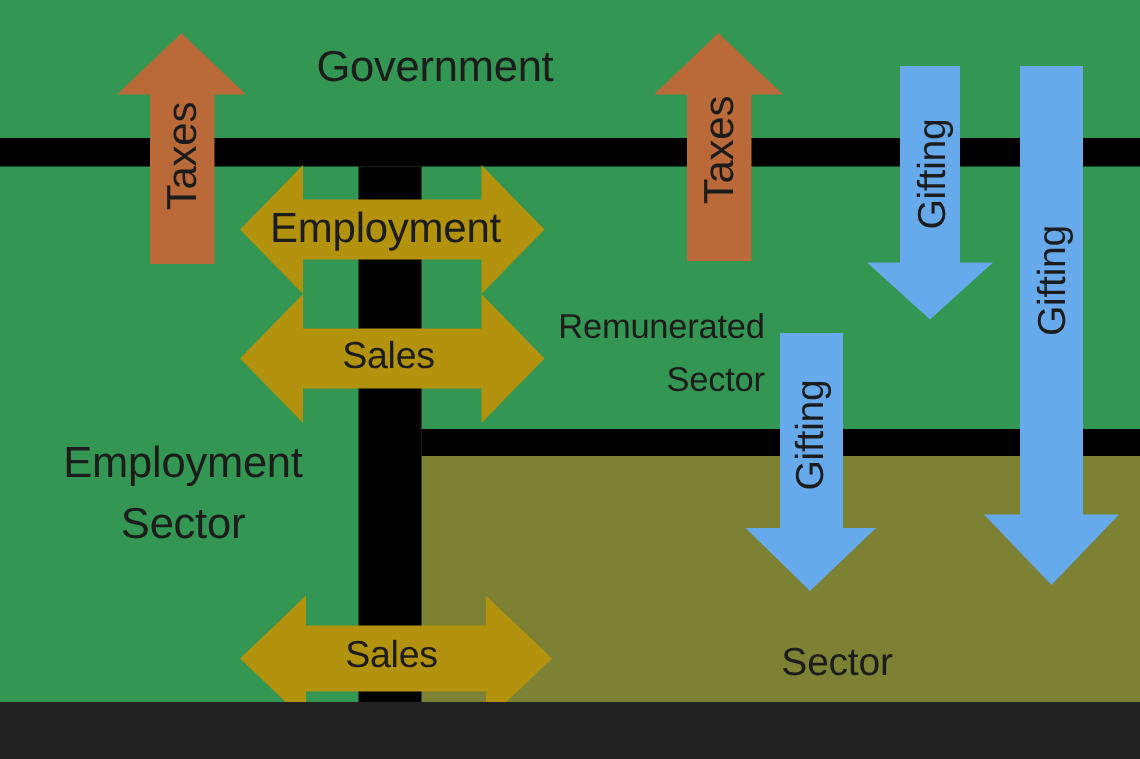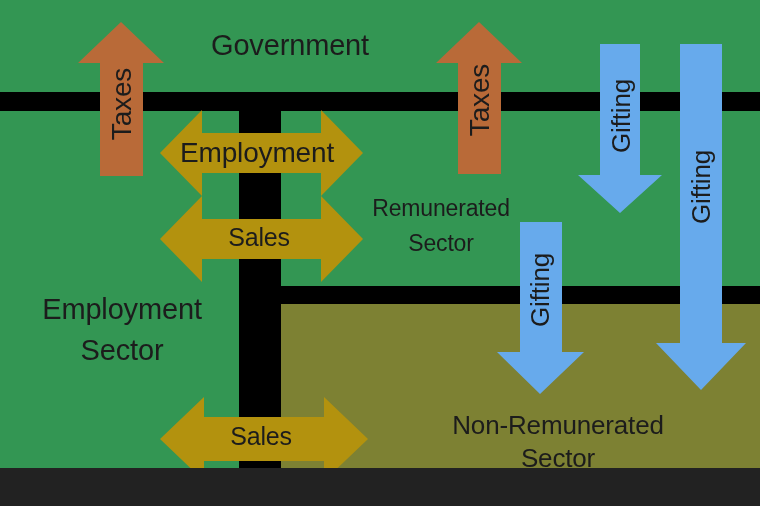--- a/index.html
+++ b/index.html
@@ -56,27 +56,26 @@
     <polygon points="520,222 562,222 562,352 584,352 540,394 497,352 520,352" fill="#67aaec"></polygon>
   </svg>
 
   <div class="lbl fs29" style="left:290px; top:45px;">Government</div>
 
   <div class="lbl fs29" style="left:122px; top:330px; line-height:1.42;">
     <span>Employment</span>
     <span>Sector</span>
   </div>
 
-  <div class="lbl fs23" style="left:441px; top:225px; line-height:1.5;">
+  <div class="lbl fs23" style="left:441px; top:235px; line-height:1.5;text-align:right;">
     <span>Remunerated</span>
     <span>Sector</span>
   </div>
 
   <div class="lbl fs26" style="left:558px; top:441px; line-height:1.25;">
-    <span>Non-Remunerated</span>
     <span>Sector</span>
   </div>
 
   <div class="lbl rot fs28" style="left:121px; top:104px;">Taxes</div>
 
   <div class="lbl rot fs28" style="left:479px; top:100px;">Taxes</div>
 
   <div class="lbl fs24" style="left:257px; top:152px;">Employment</div>
 
   <div class="lbl fs25" style="left:259px; top:238px;">Sales</div>

